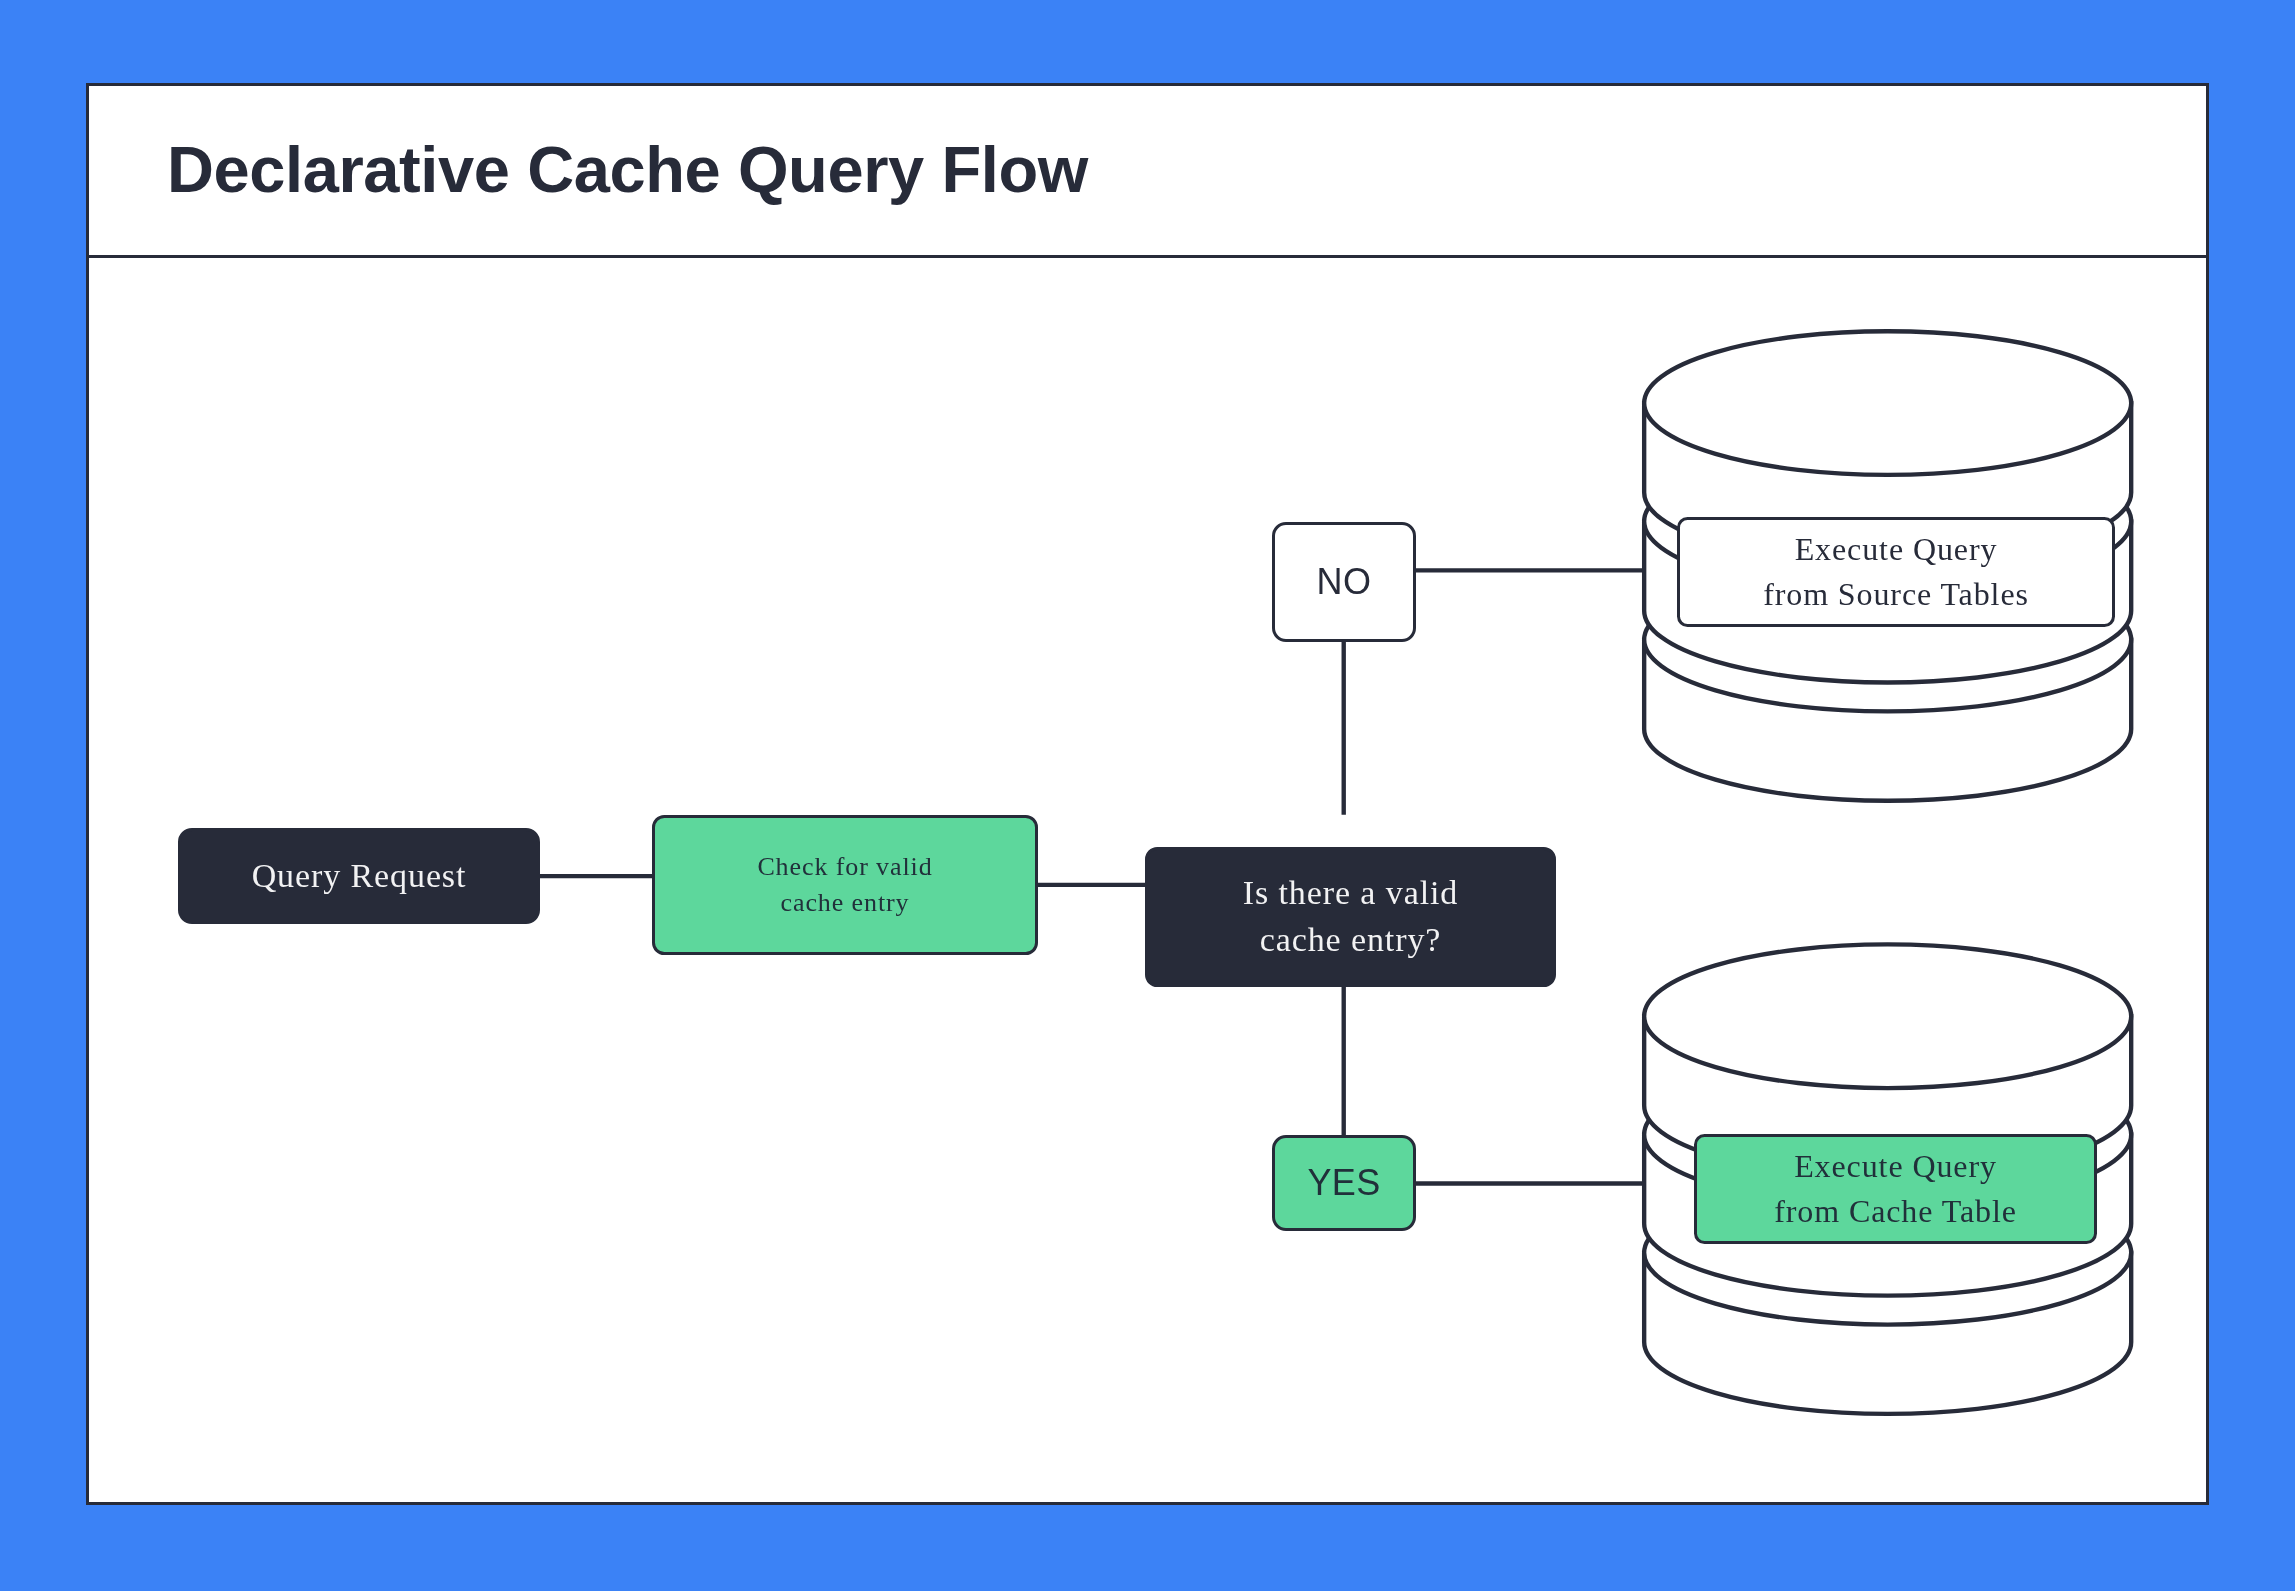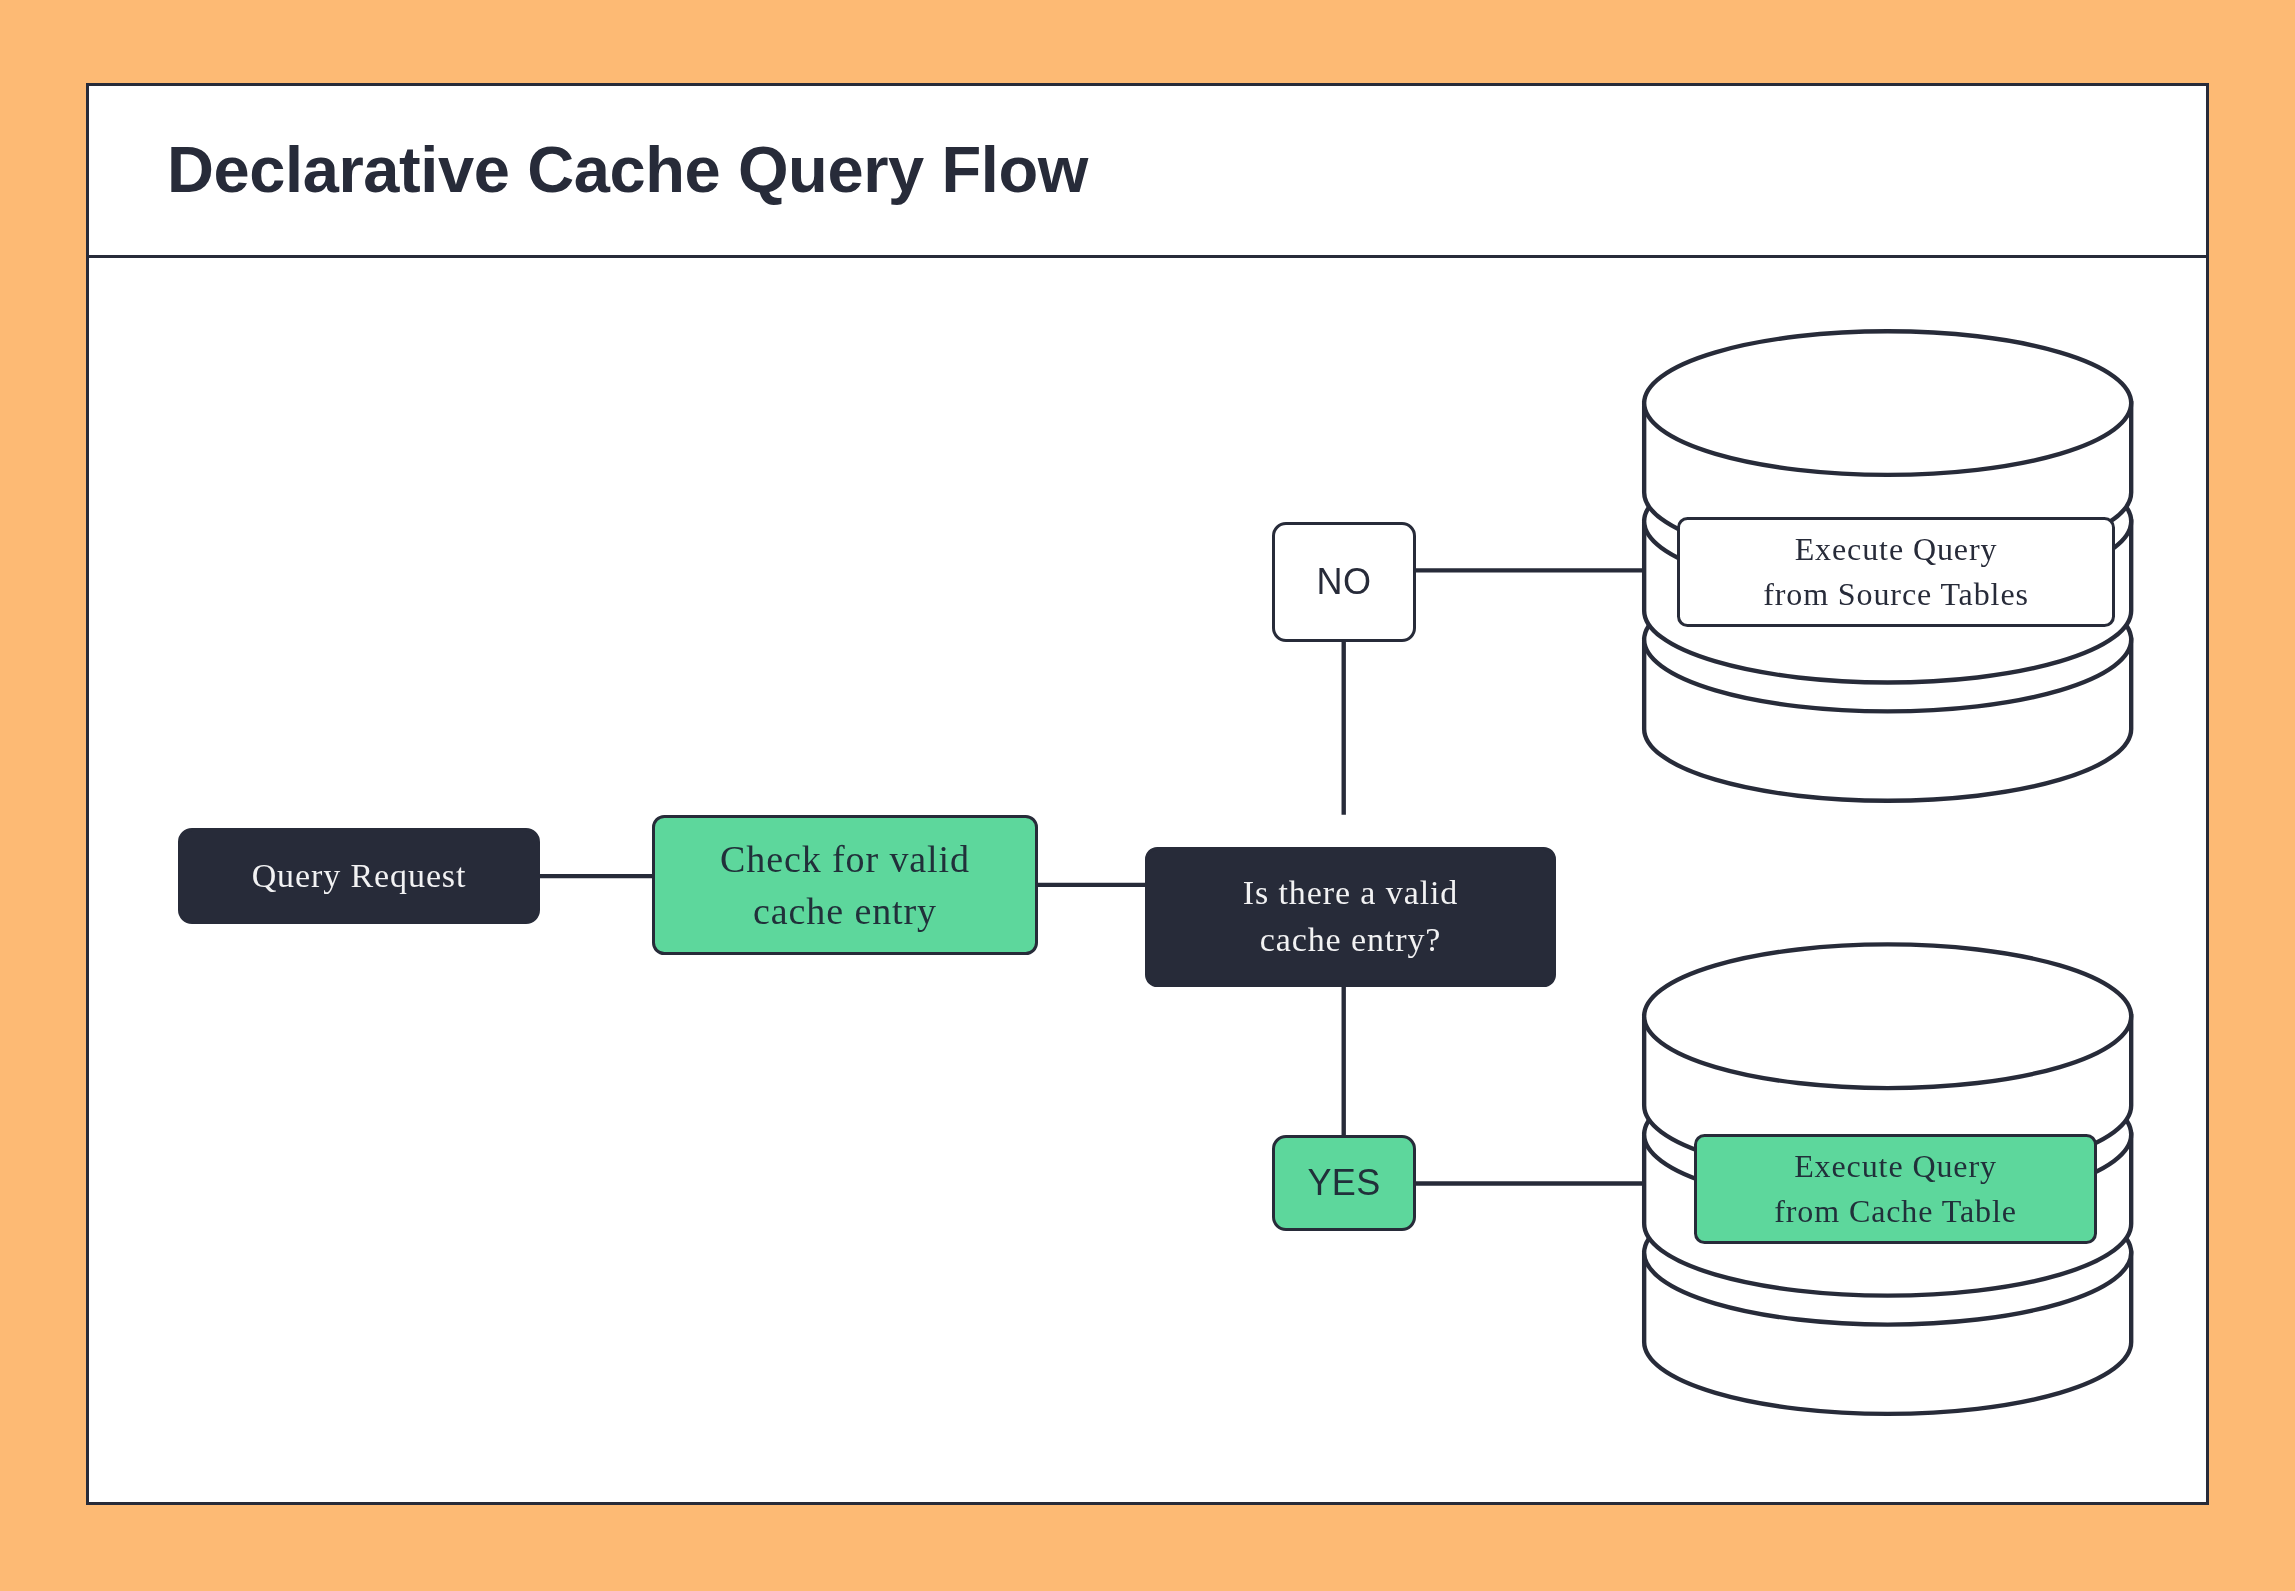--- a/index.html
+++ b/index.html
@@ -12,21 +12,21 @@
     height: 1591px;
     font-family: "Liberation Sans", sans-serif;
     -webkit-font-smoothing: antialiased;
   }
 
   #stage {
     position: relative;
     width: 2295px;
     height: 1591px;
     overflow: hidden;
-    background: #fdba74;
+    background: #3b82f6;
   }
 
   
   .frame {
     position: absolute;
     left: 86px;
     top: 83px;
     width: 2123px;
     height: 1422px;
     border: 3.5px solid #272B39;
@@ -100,21 +100,21 @@
   #node-query-request {
     left: 178px;  top: 828px;
     width: 362px; height: 96px;
     font-size: 34px;
     letter-spacing: 0.9px;
     border-radius: 14px;
   }
   #node-check-cache {
     left: 652px;  top: 815px;
     width: 386px; height: 140px;
-    font-size: 38px;
+    font-size: 26px;
     line-height: 1.38;
     letter-spacing: 0.9px;
     border-radius: 12.3px;
   }
   #node-decision {
     left: 1145px; top: 815px;
     width: 411px; height: 140px;
     font-size: 34px;
     line-height: 1.38;
     letter-spacing: 0.9px;

